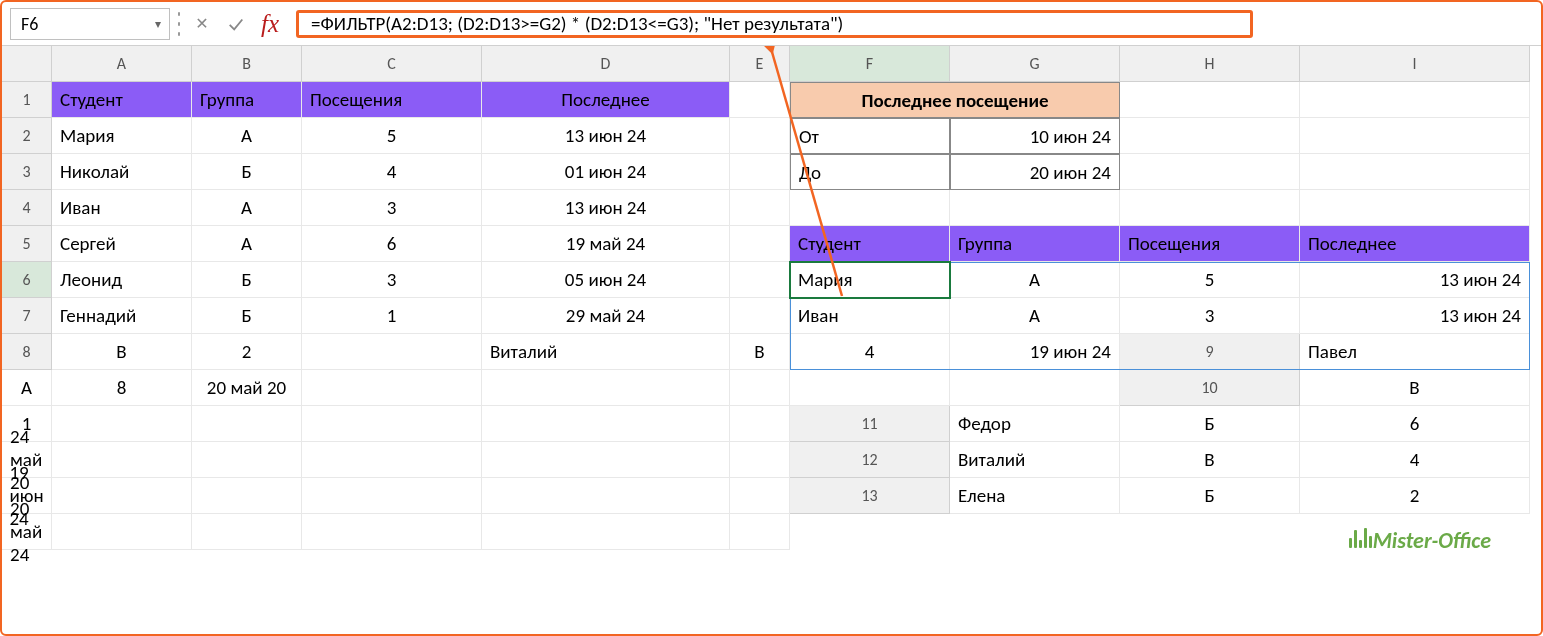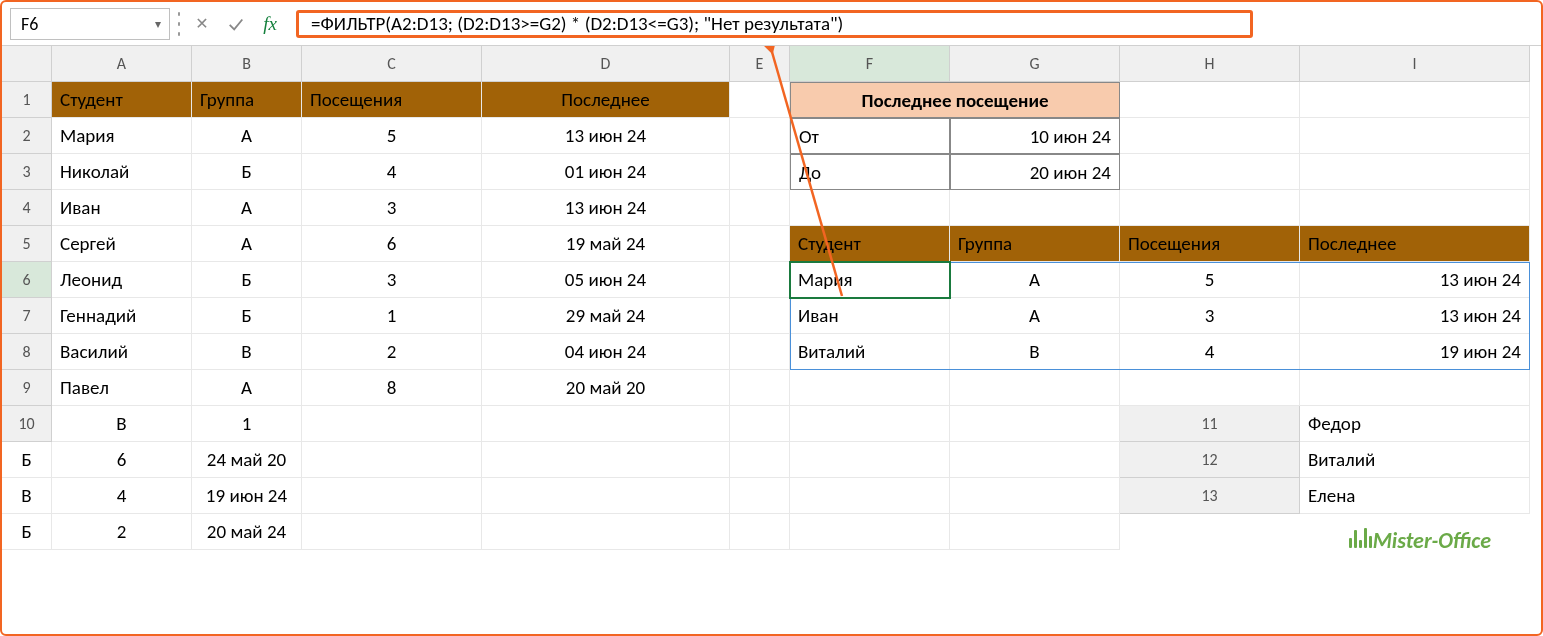--- a/index.html
+++ b/index.html
@@ -4,34 +4,34 @@
 <style>
 * { box-sizing: border-box; margin: 0; padding: 0; }
 body { font-family: Calibri, Arial, sans-serif; font-size: 18px; background: #fff; color: #000; overflow: hidden; }
 .outer { border: 2px solid #f26522; border-radius: 6px; width: 1543px; height: 636px; background: #fff; position: relative; }
 .formula-bar { display: flex; align-items: center; height: 44px; border-bottom: 1px solid #d0d0d0; padding: 6px 8px; gap: 6px; }
 .name-box { width: 160px; height: 32px; border: 1px solid #c0c0c0; display: flex; align-items: center; padding: 0 10px; background: #fff; position: relative; }
 .name-box .chev { position: absolute; right: 8px; top: 50%; transform: translateY(-50%); color: #666; font-size: 12px; }
 .fb-divider { width: 6px; height: 24px; display: flex; flex-direction: column; justify-content: space-between; align-items: center; color: #888;}
 .fb-divider span{height:4px;width:2px;background:#999;border-radius:1px;}
 .fb-btn { width: 28px; height: 28px; display: flex; align-items: center; justify-content: center; color: #888; font-size: 18px; }
-.fb-btn.fx { font-style: italic; font-family: 'Times New Roman', serif; font-size: 19px; color: #15803d; }
+.fb-btn.fx { font-style: italic; font-family: 'Times New Roman', serif; font-size: 25px; color: #b91c1c; }
 .fb-btn.x { font-size:16px;}
 .fb-btn.chk svg{width:18px;height:18px;stroke:#888;stroke-width:2;fill:none;}
 .formula-box { flex: 1; height: 28px; border: 3px solid #f26522; border-radius: 3px; display: flex; align-items: center; padding: 0 12px; font-size: 19px; margin-left:6px; margin-right:280px;}
 .grid-wrap { position: relative; height: calc(636px - 48px); }
 .grid { display: grid; grid-template-columns: 50px 140px 110px 180px 248px 60px 160px 170px 180px 230px; grid-auto-rows: 36px; }
 .hdr { background: #f0f0f0; border-right: 1px solid #d0d0d0; border-bottom: 1px solid #d0d0d0; display: flex; align-items: center; justify-content: center; color: #555; font-size: 16px; position: relative;}
 .hdr.corner{background:#f0f0f0;}
 .rowhdr { background: #f0f0f0; border-right: 1px solid #d0d0d0; border-bottom: 1px solid #d0d0d0; display: flex; align-items: center; justify-content: center; color: #555; font-size: 16px; }
 .rowhdr.sel, .hdr.sel { background:#d8e8da; }
 .cell { border-right: 1px solid #e8e8e8; border-bottom: 1px solid #e8e8e8; display: flex; align-items: center; padding: 0 8px; font-size: 19px; position: relative; }
 .ctr { justify-content: center; }
 .rgt { justify-content: flex-end; }
-.greenhdr { background: #a16207; font-weight: normal; }
+.greenhdr { background: #8b5cf6; font-weight: normal; }
 .orangehdr { background: #f8cbad; font-weight: bold; justify-content:center;}
 .bordered { border: 1px solid #888 !important; }
 .sel-cell { outline: 2px solid #1a7a3e; outline-offset: -1px; z-index: 3; }
 .spill-outline { position: absolute; border: 1px solid #4a90d9; pointer-events: none; z-index:2;}
 .watermark { position: absolute; right: 50px; bottom: 80px; display: flex; align-items: center; gap: 0; color: #6baa48; font-weight: bold; font-style: italic; font-size: 22px; z-index:5;}
 .watermark .bars span { display: inline-block; width: 3px; background: #6baa48; margin: 0 1px; border-radius:1px;}
 .arrow-svg { position: absolute; top: 44px; left: 420px; z-index: 10; pointer-events:none;}
 </style>
 </head>
 <body>
@@ -152,24 +152,22 @@
       <div class="cell ctr">Б</div>
       <div class="cell ctr">1</div>
       <div class="cell ctr">29 май 24</div>
       <div class="cell"></div>
       <div class="cell">Иван</div>
       <div class="cell ctr">А</div>
       <div class="cell ctr">3</div>
       <div class="cell rgt">13 июн 24</div>
 
       <div class="rowhdr">8</div>
-      <div class="cell">Василий</div>
       <div class="cell ctr">В</div>
       <div class="cell ctr">2</div>
-      <div class="cell ctr">04 июн 24</div>
       <div class="cell"></div>
       <div class="cell">Виталий</div>
       <div class="cell ctr">В</div>
       <div class="cell ctr">4</div>
       <div class="cell rgt">19 июн 24</div>
 
       <div class="rowhdr">9</div>
       <div class="cell">Павел</div>
       <div class="cell ctr">А</div>
       <div class="cell ctr">8</div>

